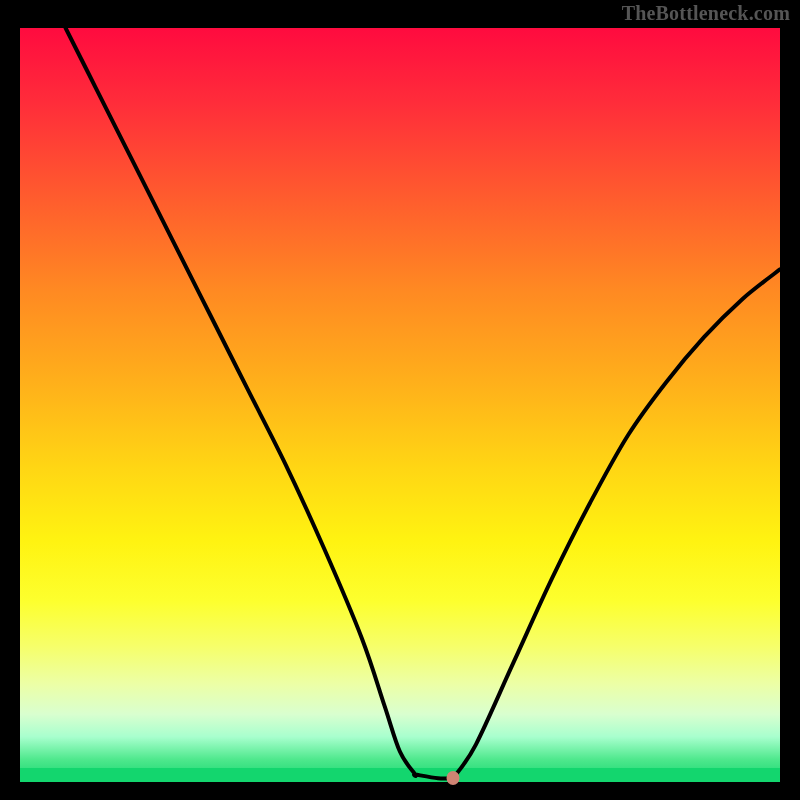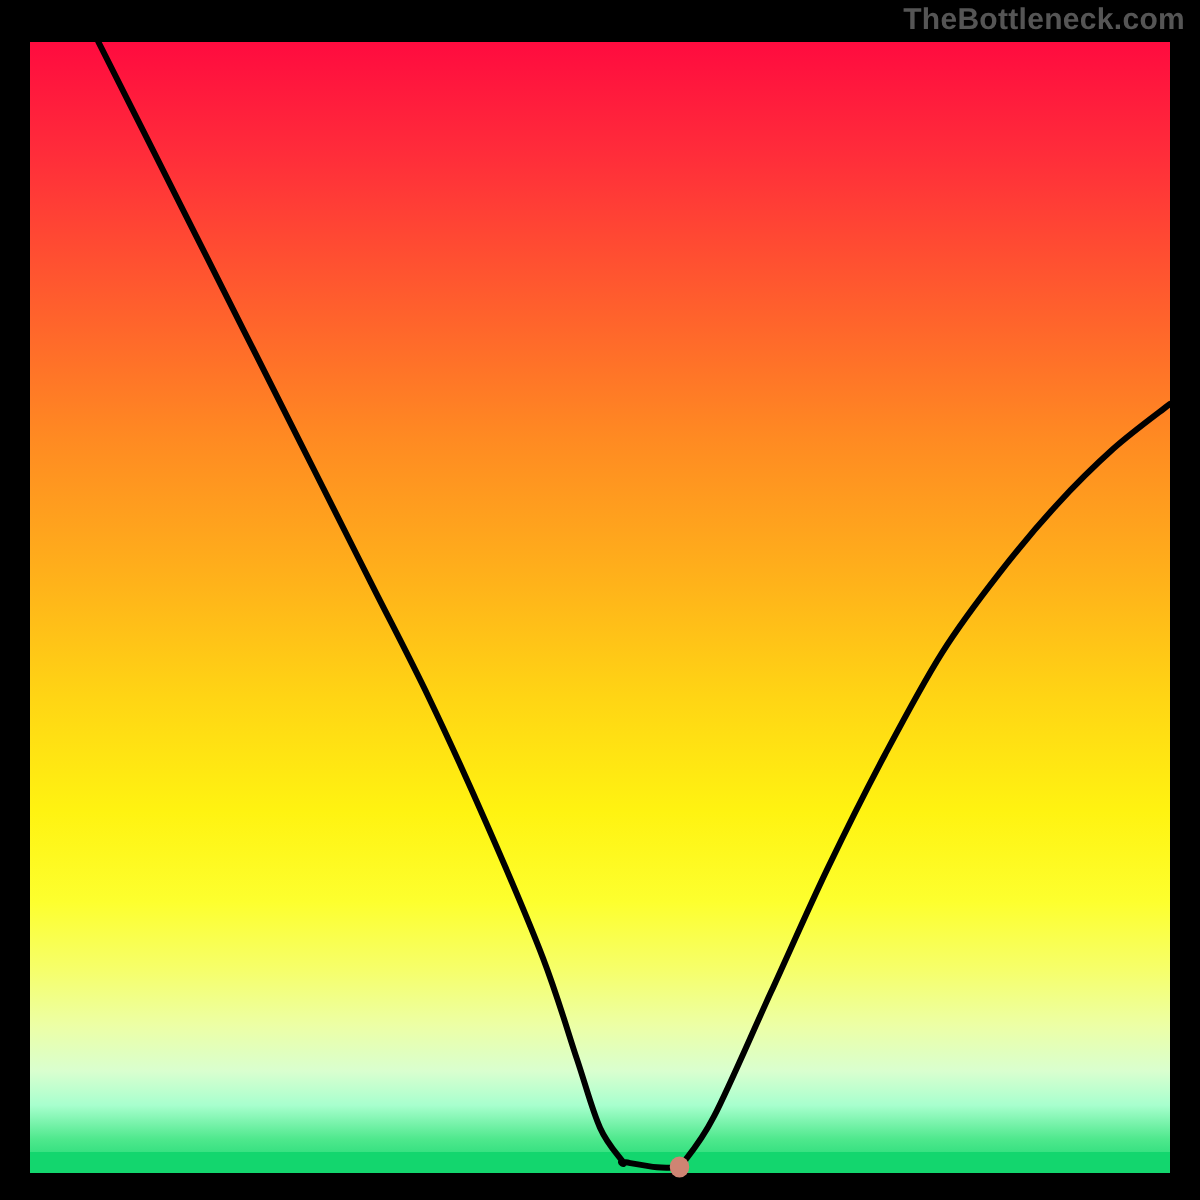--- a/index.html
+++ b/index.html
@@ -9,20 +9,21 @@
     height: 800px;
     background: #000;
     font-family: Arial, Helvetica, sans-serif;
     overflow: hidden;
   }
   .frame {
     position: relative;
     width: 800px;
     height: 800px;
     background: #000;
+    font-family: Liberation Serif, serif;
   }
   .watermark {
     position: absolute;
     top: 2px;
     right: 10px;
     color: #555;
     font-size: 20px;
     font-weight: 600;
     letter-spacing: 0.2px;
     z-index: 3;

